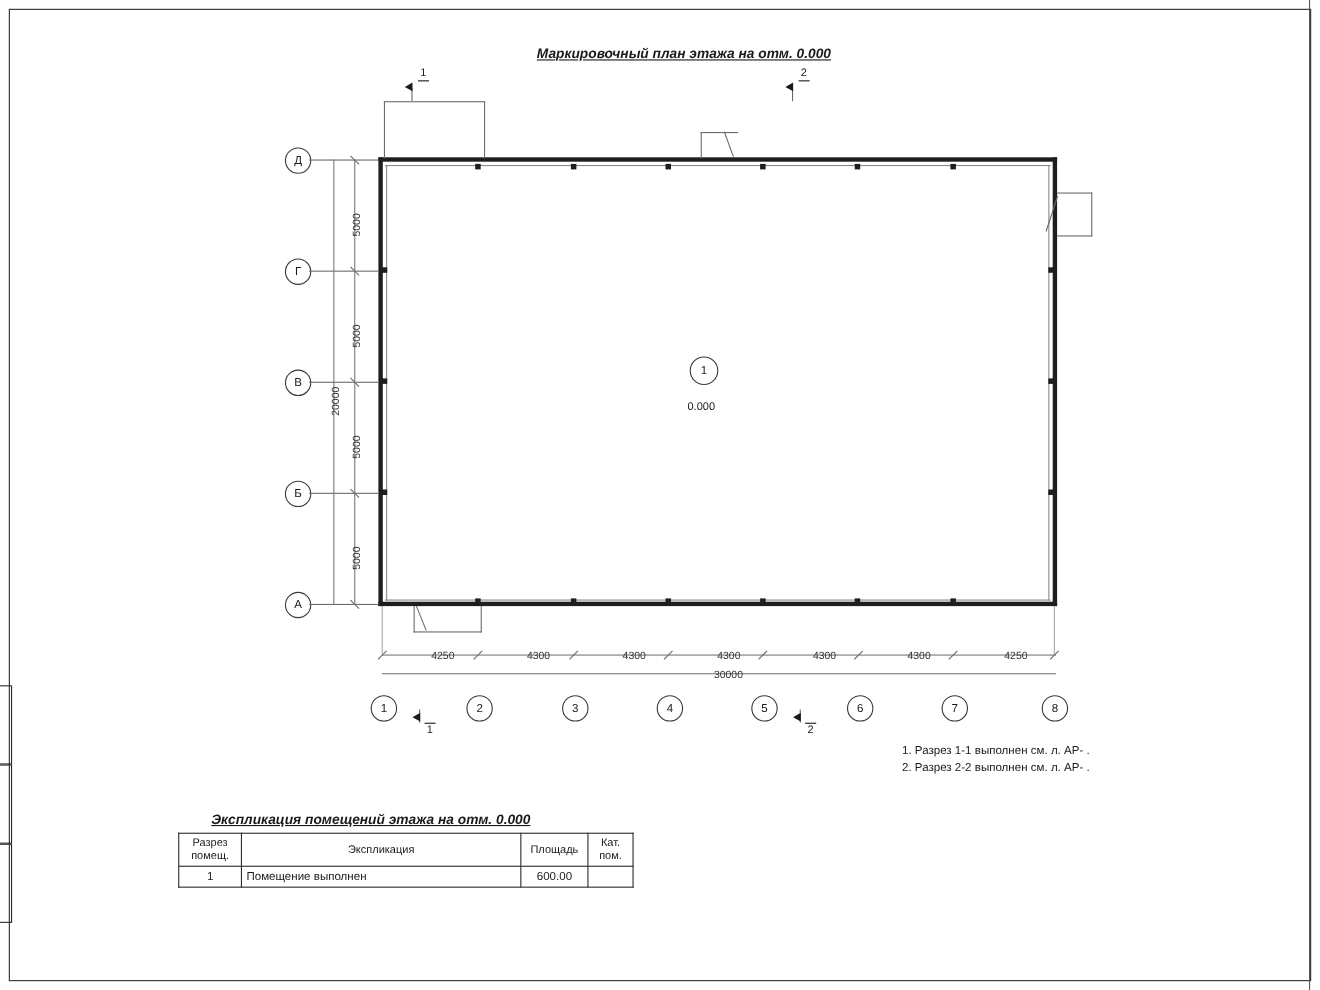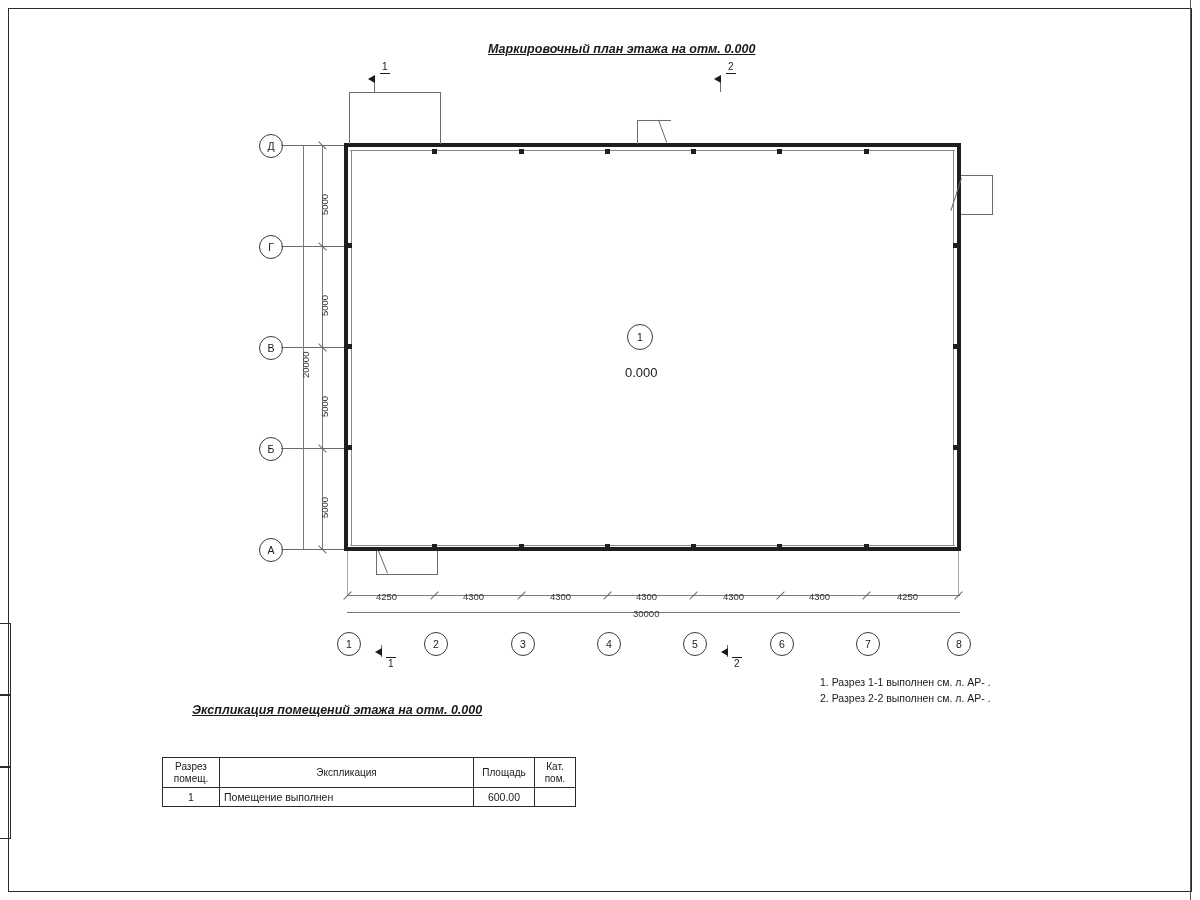--- a/index.html
+++ b/index.html
@@ -72,20 +72,21 @@
     width: 11px;
     height: 1px;
     background: #6a6a6a;
     transform: rotate(45deg);
   }
   .dimtext {
     position: absolute;
     font-size: 9.5px;
     color: #333;
     white-space: nowrap;
+    margin-left: 16px;
   }
   .dimtext-v {
     position: absolute;
     font-size: 9.5px;
     color: #333;
     white-space: nowrap;
     transform-origin: 0 0;
     transform: rotate(-90deg);
   }
   .axis-bubble {
@@ -107,21 +108,21 @@
     border-radius: 50%;
     background: #fff;
     font-size: 10.5px;
     color: #1a1a1a;
     display: flex;
     align-items: center;
     justify-content: center;
   }
   .level-text {
     position: absolute;
-    font-size: 13px;
+    font-size: 10px;
     color: #1a1a1a;
     white-space: nowrap;
   }
   .col-dot {
     position: absolute;
     width: 5px; height: 5px;
     background: #1e1e1e;
   }
   .sec-mark {
     position: absolute;
@@ -327,21 +328,21 @@
 
   <div class="thinline" style="left:727px; top:645px; width:1px; height:12px;"></div>
   <div class="sec-arrow" style="left:721px; top:648px;"></div>
   <div class="sec-mark below" style="left:732px; top:657px;">
     <span class="num">2</span>
   </div>
 
   <div class="notes" style="left:820px; top:675px;">1. Разрез 1-1 выполнен см. л. АР- .</div>
   <div class="notes" style="left:820px; top:691px;">2. Разрез 2-2 выполнен см. л. АР- .</div>
 
-  <div class="title-it" style="left:192px; top:703px;">Экспликация помещений этажа на отм. 0.000</div>
+  <div class="title-it" style="left:192px; top:738px;">Экспликация помещений этажа на отм. 0.000</div>
 
   <table class="exp-table" style="left:162px; top:757px;">
     <thead>
       <tr>
         <th class="c-num">
           <span>Разрез</span><br>
           <span>помещ.</span>
         </th>
         <th class="c-name">Экспликация</th>
         <th class="c-area">Площадь</th>

